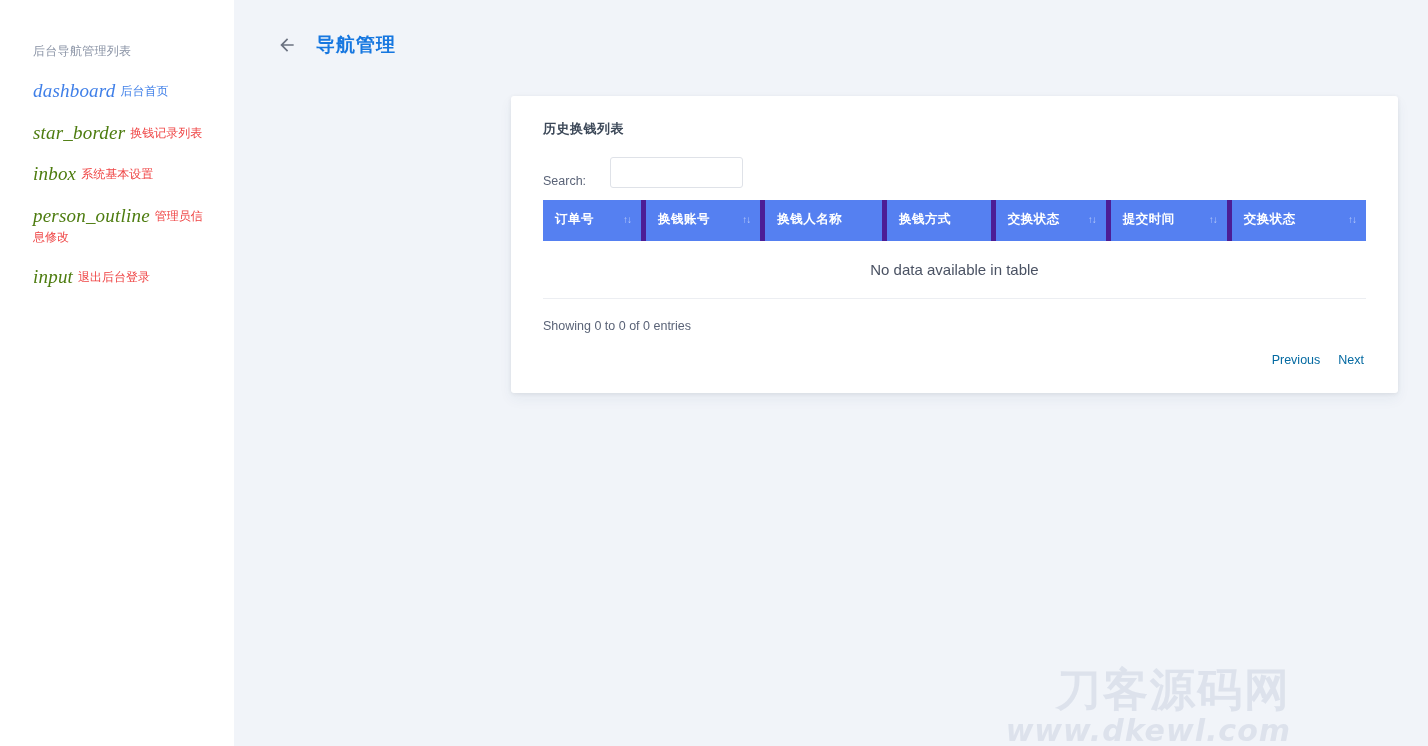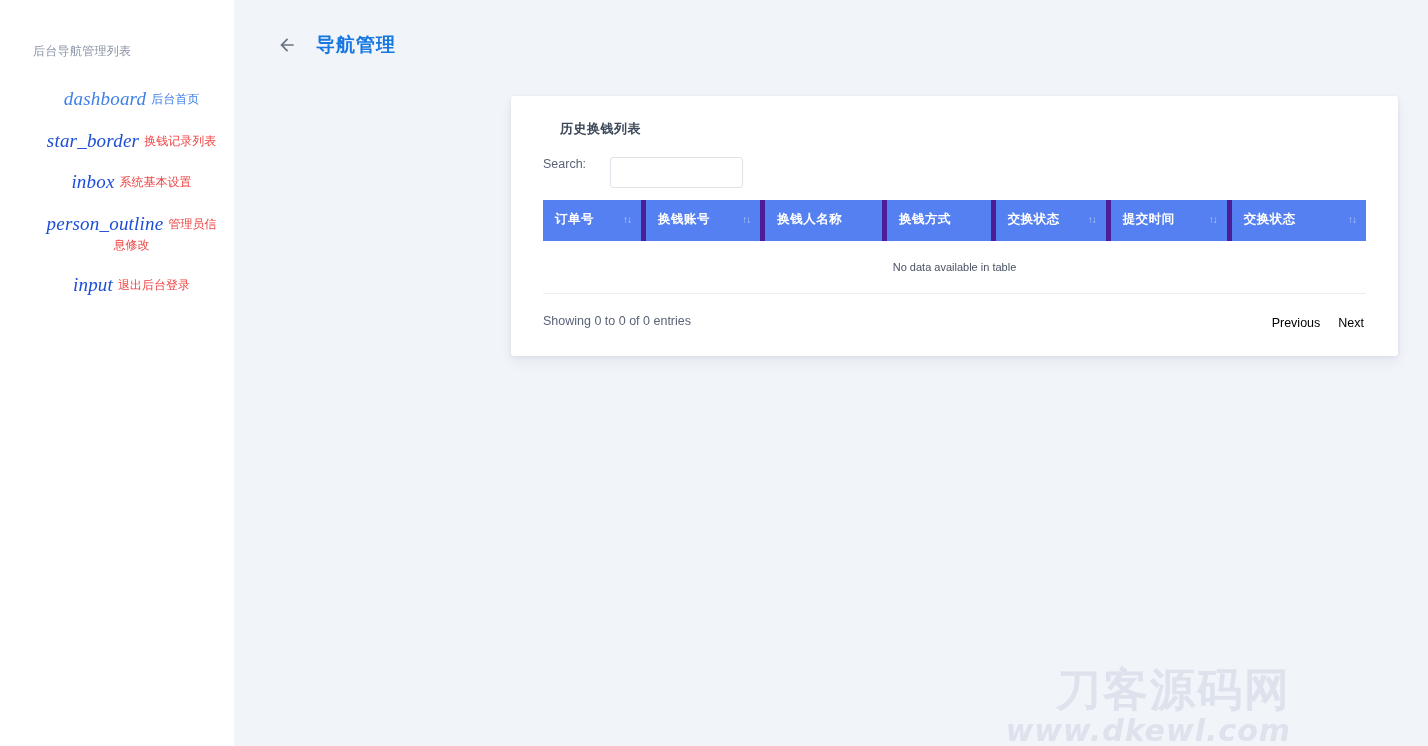--- a/index.html
+++ b/index.html
@@ -21,53 +21,52 @@
 
   
   #sidebar {
     position: absolute;
     left: 0; top: 0;
     width: 234px;
     height: 746px;
     background: #ffffff;
     padding: 15px;
     z-index: 5;
-    text-align: center;
   }
   .sidebar-heading {
     position: absolute;
     left: 33px;
     top: 43px;
     font-size: 12px;
     color: #8a93a5;
     letter-spacing: 0.3px;
     white-space: nowrap;
   }
   .nav-list {
     position: absolute;
     left: 0;
     top: 70px;
     width: 234px;
     list-style: none;
-    margin: 8px;
+    margin: 0;
     padding: 0;
   }
   .nav-item {
     display: block;
     padding: 7px 20px 7px 33px;
     line-height: 1.45;
     cursor: pointer;
     text-decoration: none;
   }
   .nav-icon {
     font-family: "Liberation Serif", "DejaVu Serif", serif;
     font-style: italic;
     font-size: 19px;
     letter-spacing: 0.2px;
-    color: #1d4ed8;
+    color: #4d7c0f;
     vertical-align: baseline;
   }
   .nav-label {
     font-size: 12px;
     color: #ef4444;
     margin-left: 5px;
     vertical-align: 2px;
   }
   .nav-item.active .nav-icon { color: #3f7fe8; }
   .nav-item.active .nav-label { color: #3f7fe8; }
@@ -114,21 +113,21 @@
     top: 96px;
     width: 887px;
     background: #ffffff;
     border-radius: 3px;
     box-shadow: 0 1px 4px rgba(0,0,0,0.07), 0 6px 14px rgba(40,60,100,0.06);
     padding: 18px 32px 24px 32px;
   }
   .card-title {
     font-size: 13px;
     color: #3c4858;
-    margin: 6px 0 0 17px;
+    margin: 6px 0 0 0;
     letter-spacing: 0.5px;
   }
   .table-controls {
     display: flex;
     align-items: center;
     justify-content: space-between;
     margin-top: 18px;
     height: 32px;
   }
   .length-control {
@@ -151,21 +150,21 @@
     appearance: none;
     -webkit-appearance: none;
     cursor: pointer;
     background-image: linear-gradient(45deg, transparent 50%, #66707f 50%), linear-gradient(135deg, #66707f 50%, transparent 50%);
     background-position: calc(100% - 19px) 13px, calc(100% - 14px) 13px;
     background-size: 5px 5px, 5px 5px;
     background-repeat: no-repeat;
   }
   .search-control {
     display: flex;
-    align-items: flex-start;
+    align-items: flex-end;
     gap: 24px;
     font-size: 12.5px;
     color: #5a6377;
   }
   .search-input {
     width: 133px;
     height: 31px;
     border: 1px solid #dfe2e8;
     border-radius: 3px;
     padding: 0 8px;
@@ -204,41 +203,42 @@
     right: 10px;
     top: 50%;
     transform: translateY(-50%);
     font-size: 10px;
     color: #b9cbfa;
     line-height: 1;
     letter-spacing: -1px;
   }
   td.empty-cell {
     text-align: center;
-    font-size: 11px;
+    font-size: 15px;
     color: #4a5263;
     padding: 20px 10px;
     border-bottom: 1px solid #eceef2;
   }
   .table-footer {
     display: flex;
     justify-content: space-between;
     margin-top: 20px;
     font-size: 12.5px;
     color: #5a6377;
   }
   .paginate {
     display: flex;
     gap: 14px;
   }
   .page-btn {
-    color: #000000;
+    color: #0369a1;
     cursor: pointer;
     user-select: none;
     padding: 2px 2px;
+    margin-top: 32px;
   }
 
   
   .watermark {
     position: absolute;
     right: 4px;
     bottom: 0px;
     width: 300px;
     text-align: right;
     user-select: none;

